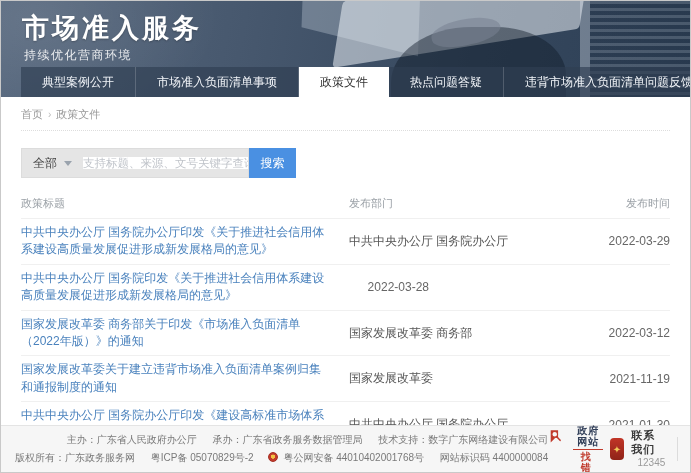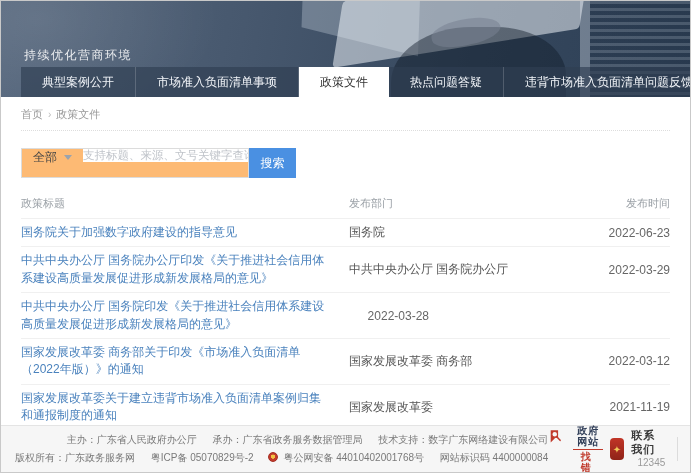--- a/index.html
+++ b/index.html
@@ -33,21 +33,21 @@
   .tab:last-child { border-right:none; }
   .tab.active { background:#ffffff; color:#333; border-right:none; }
 
   
   .content { padding:0 20px; }
   .breadcrumb { display:flex; align-items:center; gap:5px; padding:10px 0 8px; font-size:11px; color:#999; }
   .breadcrumb .sep { font-size:10px; color:#bbb; }
   .bc-divider { border-bottom:1px dotted #ddd; margin:0 -0px; }
 
   .search-row { display:flex; height:30px; margin:17px 0 12px; }
-  .search-box { display:flex; align-items:flex-start; width:228px; border:1px solid #dcdcdc; background:#fdba74;font-family:Liberation Mono, monospace; }
+  .search-box { display:flex; align-items:center; width:228px; border:1px solid #dcdcdc; background:#e5e5e5; }
   .filter { display:flex; align-items:center; gap:7px; padding:0 11px; font-size:12px; color:#444; cursor:pointer; }
   .chev { width:0; height:0; border-left:4px solid transparent; border-right:4px solid transparent; border-top:5px solid #9aa3ad; }
   .search-input { flex:1; min-width:0; border:none; outline:none; font-size:11.5px; color:#333; font-family:inherit; }
   .search-input::placeholder { color:#c0c4ca; }
   .search-btn { width:47px; border:none; background:#4a90e2; color:#fff; font-size:12px; cursor:pointer; font-family:inherit; }
 
   .thead { display:flex; font-size:11px; color:#9aa0a6; padding:6px 0 7px; }
   .col-title { width:328px; padding-right:20px; }
   .col-dept { flex:1; }
   .col-date { width:80px; text-align:right; }
@@ -82,20 +82,21 @@
 <div class="page">
 
   <div class="banner">
     <div class="deco deco-glow"></div>
     <div class="deco deco-paper2"></div>
     <div class="deco deco-paper"></div>
     <div class="deco deco-suit"></div>
     <div class="deco deco-hand"></div>
     <div class="deco deco-blind-post"></div>
     <div class="deco deco-blinds"></div>
+    <div class="banner-title">市场准入服务</div>
     <div class="banner-subtitle">持续优化营商环境</div>
 
     <div class="tabs">
       <div class="tab">典型案例公开</div>
       <div class="tab">市场准入负面清单事项</div>
       <div class="tab active">政策文件</div>
       <div class="tab">热点问题答疑</div>
       <div class="tab">违背市场准入负面清单问题反馈</div>
     </div>
   </div>
@@ -119,25 +120,20 @@
       <button class="search-btn">搜索</button>
     </div>
 
     <div>
       <div class="thead">
         <div class="col-title">政策标题</div>
         <div class="col-dept">发布部门</div>
         <div class="col-date">发布时间</div>
       </div>
       <div id="table-body">
-          <div class="trow">
-            <div class="col-title">国务院关于加强数字政府建设的指导意见</div>
-            <div class="col-dept">国务院</div>
-            <div class="col-date">2022-06-23</div>
-          </div>
           <div class="trow">
             <div class="col-title">中共中央办公厅 国务院办公厅印发《关于推进社会信用体系建设高质量发展促进形成新发展格局的意见》</div>
             <div class="col-dept">中共中央办公厅 国务院办公厅</div>
             <div class="col-date">2022-03-29</div>
           </div>
           <div class="trow">
             <div class="col-title">中共中央办公厅 国务院印发《关于推进社会信用体系建设高质量发展促进形成新发展格局的意见》</div>
             <div class="col-date">2022-03-28</div>
           </div>
           <div class="trow">

